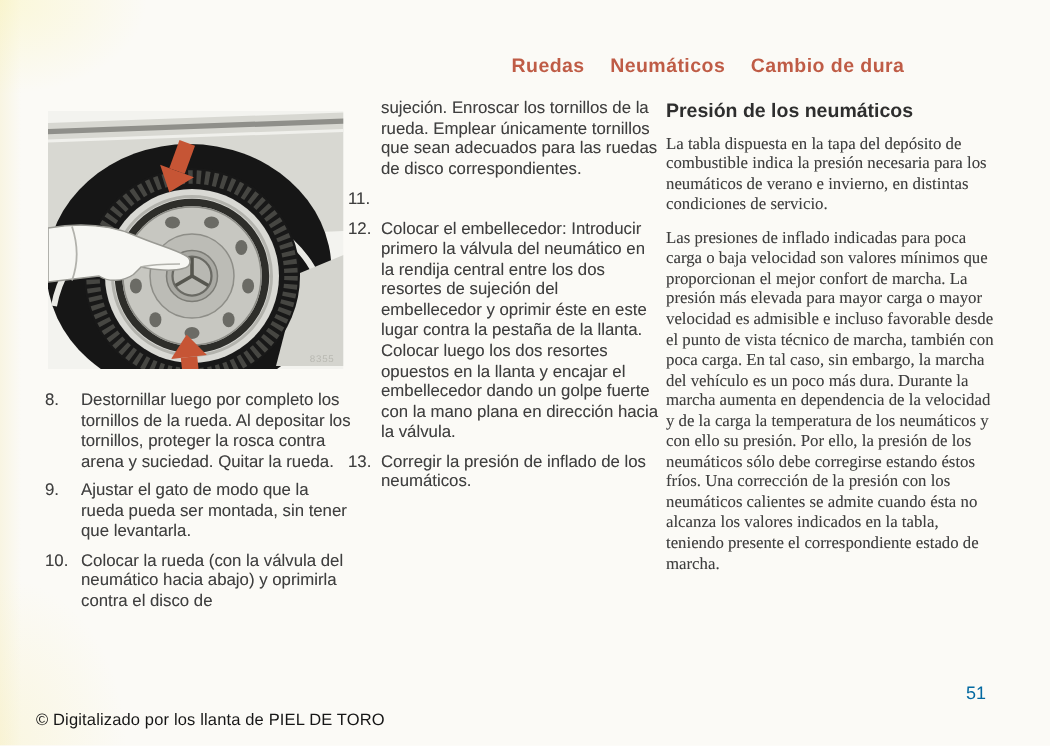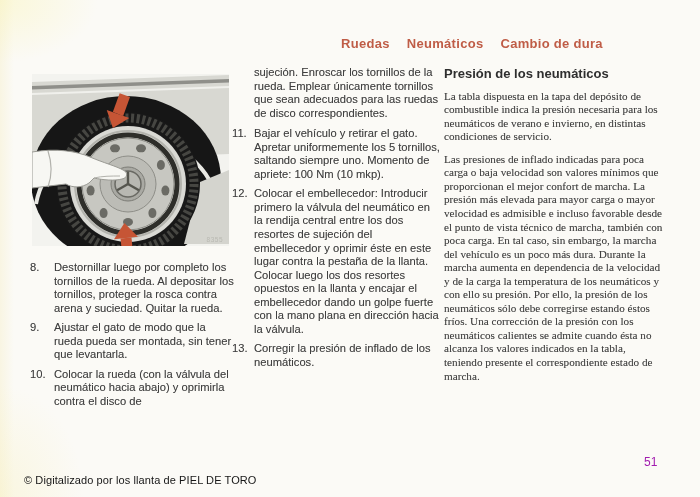--- a/index.html
+++ b/index.html
@@ -45,21 +45,21 @@
     margin:0 0 8px 0;font-size:13px;font-weight:700;color:#2e2e2e;line-height:1.2;
   }
   .col3 p{margin:0 0 9px 0;font-family:Liberation Serif, serif;}
   .txt,.cont,.col3 p,.li .num{text-shadow:0 0 .4px rgba(60,60,60,.35);}
   .watermark{
     position:absolute;left:24px;top:474px;
     font-size:11px;color:#161616;letter-spacing:.1px;
   }
   .pagenum{
     position:absolute;left:644px;top:455px;
-    font-size:12px;color:#a21caf;
+    font-size:12px;color:#0369a1;
   }
 </style>
 </head>
 <body>
 
 <div class="page">
   <div class="scan-tint"></div>
 
   <div class="header">
     <span>Ruedas</span>
@@ -145,21 +145,20 @@
     <div class="li">
       <span class="num">10.</span>
       <span class="txt">Colocar la rueda (con la válvula del neumático hacia abajo) y oprimirla contra el disco de</span>
     </div>
   </div>
 
   <div class="col col2">
     <p class="cont">sujeción. Enroscar los tornillos de la rueda. Emplear únicamente tornillos que sean adecuados para las ruedas de disco correspondientes.</p>
     <div class="li">
       <span class="num">11.</span>
-      <span class="txt">Bajar el vehículo y retirar el gato. Apretar uniformemente los 5 tornillos, saltando siempre uno. Momento de apriete: 100 Nm (10 mkp).</span>
     </div>
     <div class="li">
       <span class="num">12.</span>
       <span class="txt">Colocar el embellecedor: Introducir primero la válvula del neumático en la rendija central entre los dos resortes de sujeción del embellecedor y oprimir éste en este lugar contra la pestaña de la llanta. Colocar luego los dos resortes opuestos en la llanta y encajar el embellecedor dando un golpe fuerte con la mano plana en dirección hacia la válvula.</span>
     </div>
     <div class="li">
       <span class="num">13.</span>
       <span class="txt">Corregir la presión de inflado de los neumáticos.</span>
     </div>
   </div>

